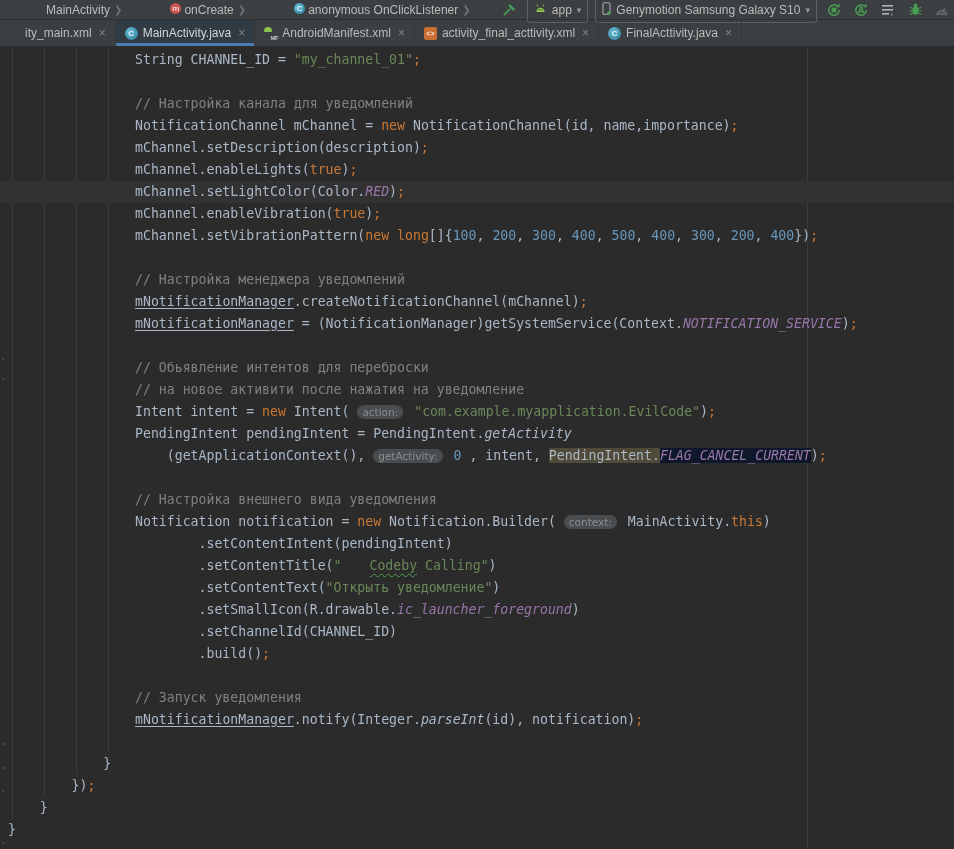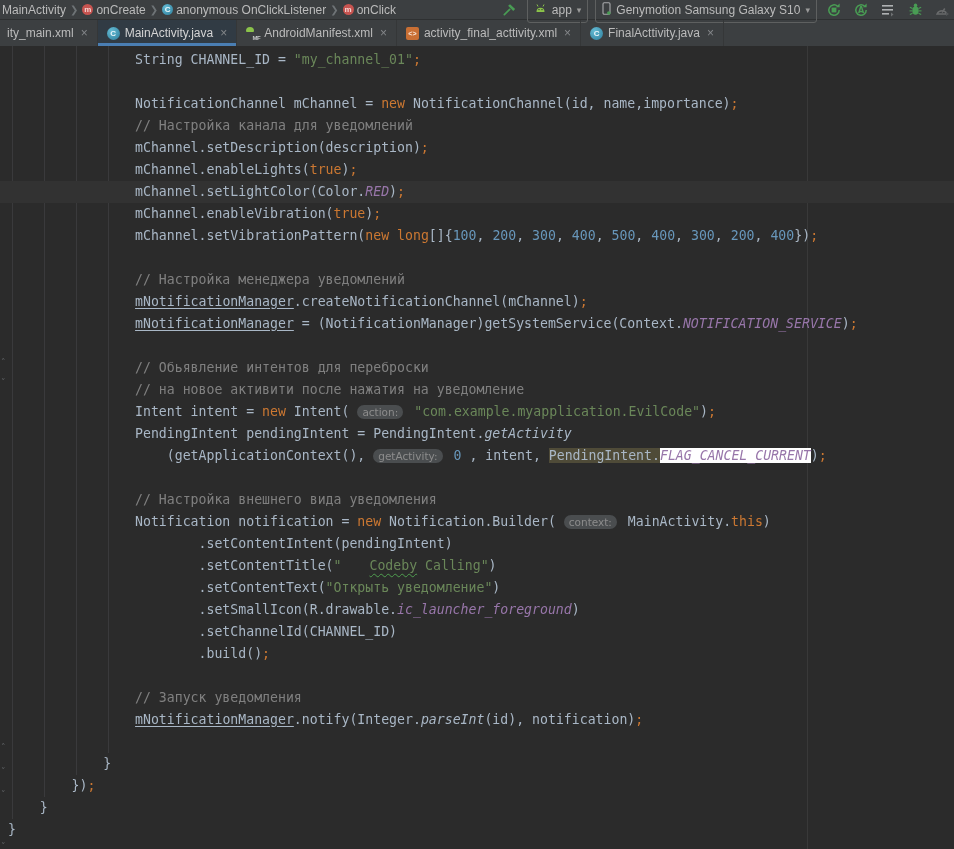--- a/index.html
+++ b/index.html
@@ -3,39 +3,39 @@
 <meta charset="utf-8">
 <style>
   * { box-sizing: border-box; margin: 0; padding: 0; }
   html,body { width: 954px; height: 849px; overflow: hidden; background:#2B2B2B;
               font-family:"Liberation Sans", sans-serif; }
 
   
   .nav { height:20px; background:#3C3F41; display:flex; align-items:center;
          justify-content:space-between; border-bottom:1px solid #2E3031; padding:0 2px 0 2px; }
   .crumbs { display:flex; align-items:center; white-space:nowrap; overflow:hidden; }
-  .crumb { display:flex; align-items:center; gap:3px; color:#BBBBBB; font-size:12px; cursor:pointer; }
+  .crumb { display:flex; align-items:flex-start; gap:3px; color:#BBBBBB; font-size:12px; cursor:pointer;margin-left:44px; }
   .sep { color:#6E7376; font-size:10px; margin:0 4px; }
   .bc-ic { width:11px; height:11px; border-radius:50%; font-size:8px; font-weight:bold;
            display:inline-flex; align-items:center; justify-content:center; font-style:normal; }
   .m-ic { background:#C75450; color:#F4D4D2; }
   .c-ic { background:radial-gradient(circle at 35% 30%, #64BBD4, #2E7E9C); color:#EAF6FA; }
   .nav-right { display:flex; align-items:center; gap:7px; flex-shrink:0; }
   .icon-btn { background:none; border:none; width:20px; height:18px; display:flex;
               align-items:center; justify-content:center; cursor:pointer; padding:0; }
   .selector { height:25px; border:1px solid #5E6060; border-radius:3px; display:flex;
               align-items:center; gap:5px; padding:12px 6px; color:#BBBBBB; font-size:12px; cursor:pointer; }
   .arrow { color:#9A9A9A; font-size:9px; }
   .dim { opacity:.45; }
 
   
   .tabs { height:26px; background:#3C3F41; display:flex; align-items:stretch; }
   .tab { display:flex; align-items:center; padding:0 9px; font-size:12px; color:#BBBBBB;
          border-right:1px solid #353738; cursor:pointer; white-space:nowrap; }
-  .tab.first { padding-left:2px; }
+  .tab.first { padding-left:20px; }
   .tab.active { background:#313B44; color:#D4D4D4; box-shadow: inset 0 -3px 0 #4A7EB3; }
   .tab .lbl { margin:0 2px 0 5px; }
   .tab .x { margin-left:5px; color:#84878A; font-size:12px; line-height:1; }
   .ficon { width:13px; height:13px; display:inline-flex; align-items:center; justify-content:center;
            font-style:normal; flex-shrink:0; position:relative; }
   .ficon.cls { border-radius:50%; background:radial-gradient(circle at 35% 30%, #64BBD4, #2E7E9C);
                color:#EAF6FA; font-size:8px; font-weight:bold; }
   .ficon.xml { border-radius:2px; background:#C96F34; color:#FBE9DB; font-size:7px; font-weight:bold; }
   .ficon.mf  { }
   .mf-droid { position:absolute; left:0; top:0; width:8px; height:5px; background:#8BC34A;
@@ -58,21 +58,21 @@
   .s  { color:#6A8759; }
   .sw { text-decoration:underline wavy #4F9E4F; text-underline-offset:3px; text-decoration-thickness:1px;margin-left:28px; }
   .n  { color:#6897BB; }
   .c  { color:#808080; }
   .f  { color:#A9B7C6; text-decoration:underline; text-underline-offset:2px;margin-top:9px; }
   .sc { color:#9876AA; font-style:italic; }
   .sm { color:#A9B7C6; font-style:italic; }
   .h  { background:#4A4D4F; color:#8C8C8C; border-radius:7px; font-size:10.5px; padding:1px 5px;
         margin:4px 3px 0 0; font-family:"DejaVu Sans", sans-serif; }
   .phl  { background:#4F4B38; }
-  .schl { background:#ffffff; color:#9876AA; font-style:italic; }
+  .schl { background:#0f172a; color:#9876AA; font-style:italic; }
 </style>
 </head>
 <body>
 
 <div class="nav">
   <div class="crumbs">
       <span class="crumb">
         <span>MainActivity</span>
       </span>
       <span class="sep">❯</span>
@@ -205,22 +205,22 @@
   <span class="fold" style="top:312px;">˄</span>
   <span class="fold" style="top:332px;">˅</span>
   <span class="fold" style="top:697px;">˄</span>
   <span class="fold" style="top:721px;">˅</span>
   <span class="fold" style="top:744px;">˅</span>
   <span class="fold" style="top:796px;">˅</span>
 
   <div id="code">
       <div class="line"><span class="p">                String CHANNEL_ID = </span><span class="s">"my_channel_01"</span><span class="k">;</span></div>
       <div class="line"></div>
+      <div class="line"><span class="c">                // Настройка канала для уведомлений</span></div>
       <div class="line"><span class="p">                NotificationChannel mChannel = </span><span class="k">new</span><span class="p"> NotificationChannel(id, name,importance)</span><span class="k">;</span></div>
-      <div class="line"><span class="c">                // Настройка канала для уведомлений</span></div>
       <div class="line"><span class="p">                mChannel.setDescription(description)</span><span class="k">;</span></div>
       <div class="line"><span class="p">                mChannel.enableLights(</span><span class="k">true</span><span class="p">)</span><span class="k">;</span></div>
       <div class="line cur"><span class="p">                mChannel.setLightColor(Color.</span><span class="sc">RED</span><span class="p">)</span><span class="k">;</span></div>
       <div class="line"><span class="p">                mChannel.enableVibration(</span><span class="k">true</span><span class="p">)</span><span class="k">;</span></div>
       <div class="line"><span class="p">                mChannel.setVibrationPattern(</span><span class="k">new</span><span class="p"> </span><span class="k">long</span><span class="p">[]{</span><span class="n">100</span><span class="p">, </span><span class="n">200</span><span class="p">, </span><span class="n">300</span><span class="p">, </span><span class="n">400</span><span class="p">, </span><span class="n">500</span><span class="p">, </span><span class="n">400</span><span class="p">, </span><span class="n">300</span><span class="p">, </span><span class="n">200</span><span class="p">, </span><span class="n">400</span><span class="p">})</span><span class="k">;</span></div>
       <div class="line"></div>
       <div class="line"><span class="c">                // Настройка менеджера уведомлений</span></div>
       <div class="line"><span class="p">                </span><span class="f">mNotificationManager</span><span class="p">.createNotificationChannel(mChannel)</span><span class="k">;</span></div>
       <div class="line"><span class="p">                </span><span class="f">mNotificationManager</span><span class="p"> = (NotificationManager)getSystemService(Context.</span><span class="sc">NOTIFICATION_SERVICE</span><span class="p">)</span><span class="k">;</span></div>
       <div class="line"></div>

